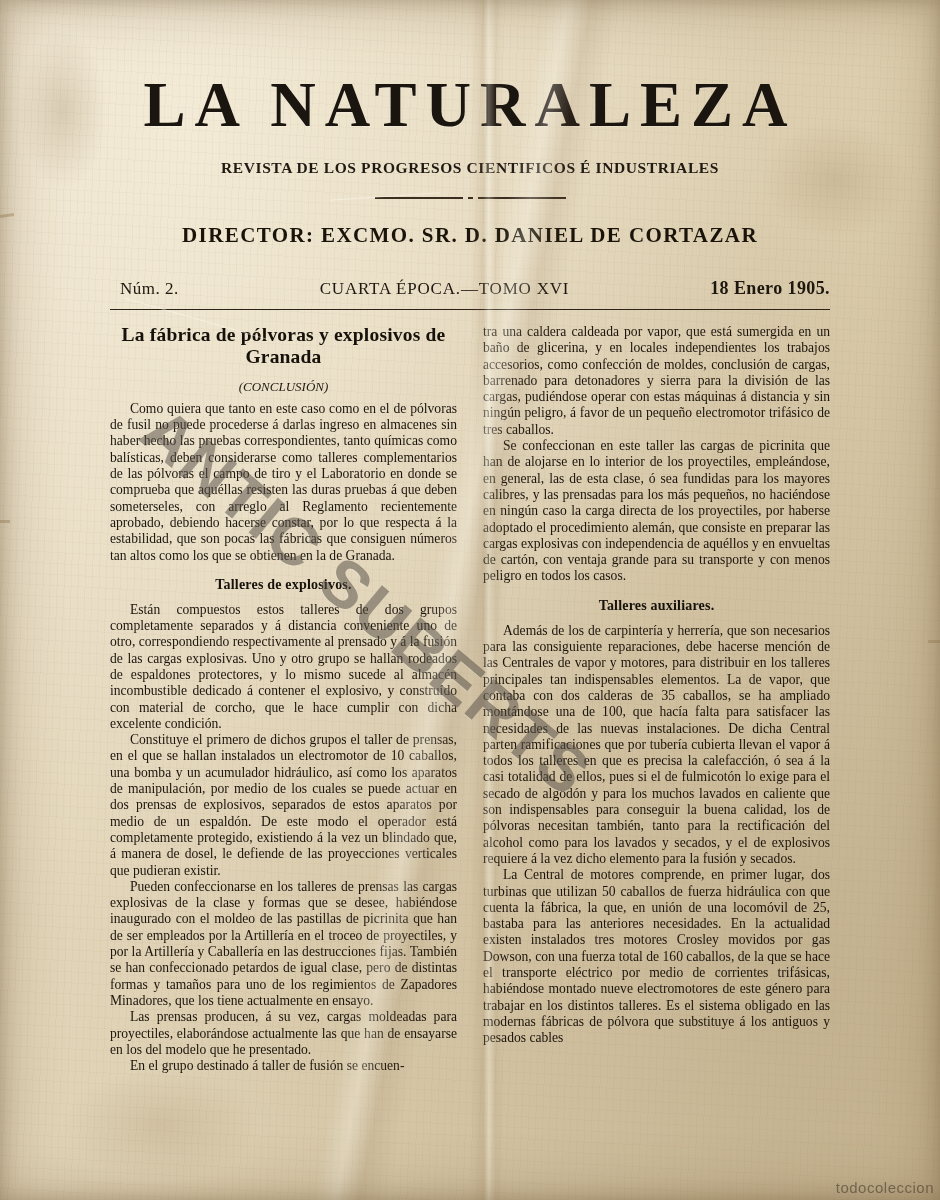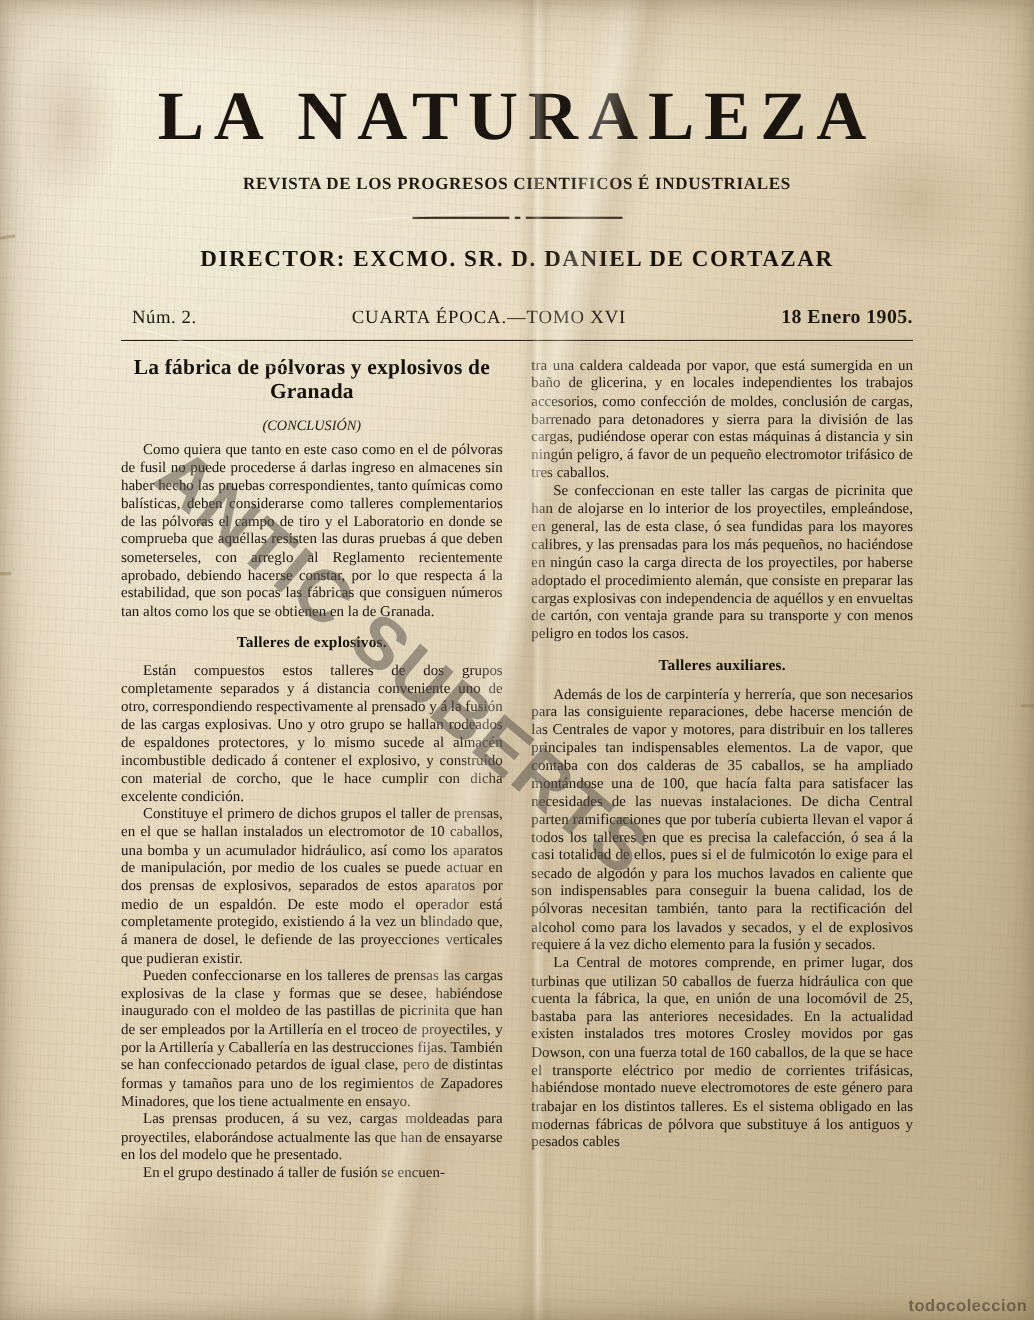--- a/index.html
+++ b/index.html
@@ -196,21 +196,21 @@
     transform-origin: left top;
     color: rgba(48,38,28,0.42);
     text-shadow: 0 1px 0 rgba(255,255,255,0.18);
   }
   .wm-corner {
     right: 6px;
     bottom: 4px;
     font-size: 15px;
     color: rgba(60,48,36,0.55);
     letter-spacing: 0.5px;
-    font-weight: bold;
+    font-weight: normal;
   }
   .stain {
     position: absolute;
     border-radius: 50%;
     pointer-events: none;
   }
   .stain1 { left: 18px; top: 30px; width: 90px; height: 160px; background: radial-gradient(ellipse, rgba(120,92,55,0.20), rgba(120,92,55,0) 70%); }
   .stain2 { right: 30px; top: 120px; width: 150px; height: 120px; background: radial-gradient(ellipse, rgba(120,92,55,0.16), rgba(120,92,55,0) 70%); }
   .stain3 { left: 60px; bottom: 20px; width: 200px; height: 110px; background: radial-gradient(ellipse, rgba(120,92,55,0.14), rgba(120,92,55,0) 70%); }
   .tear {

